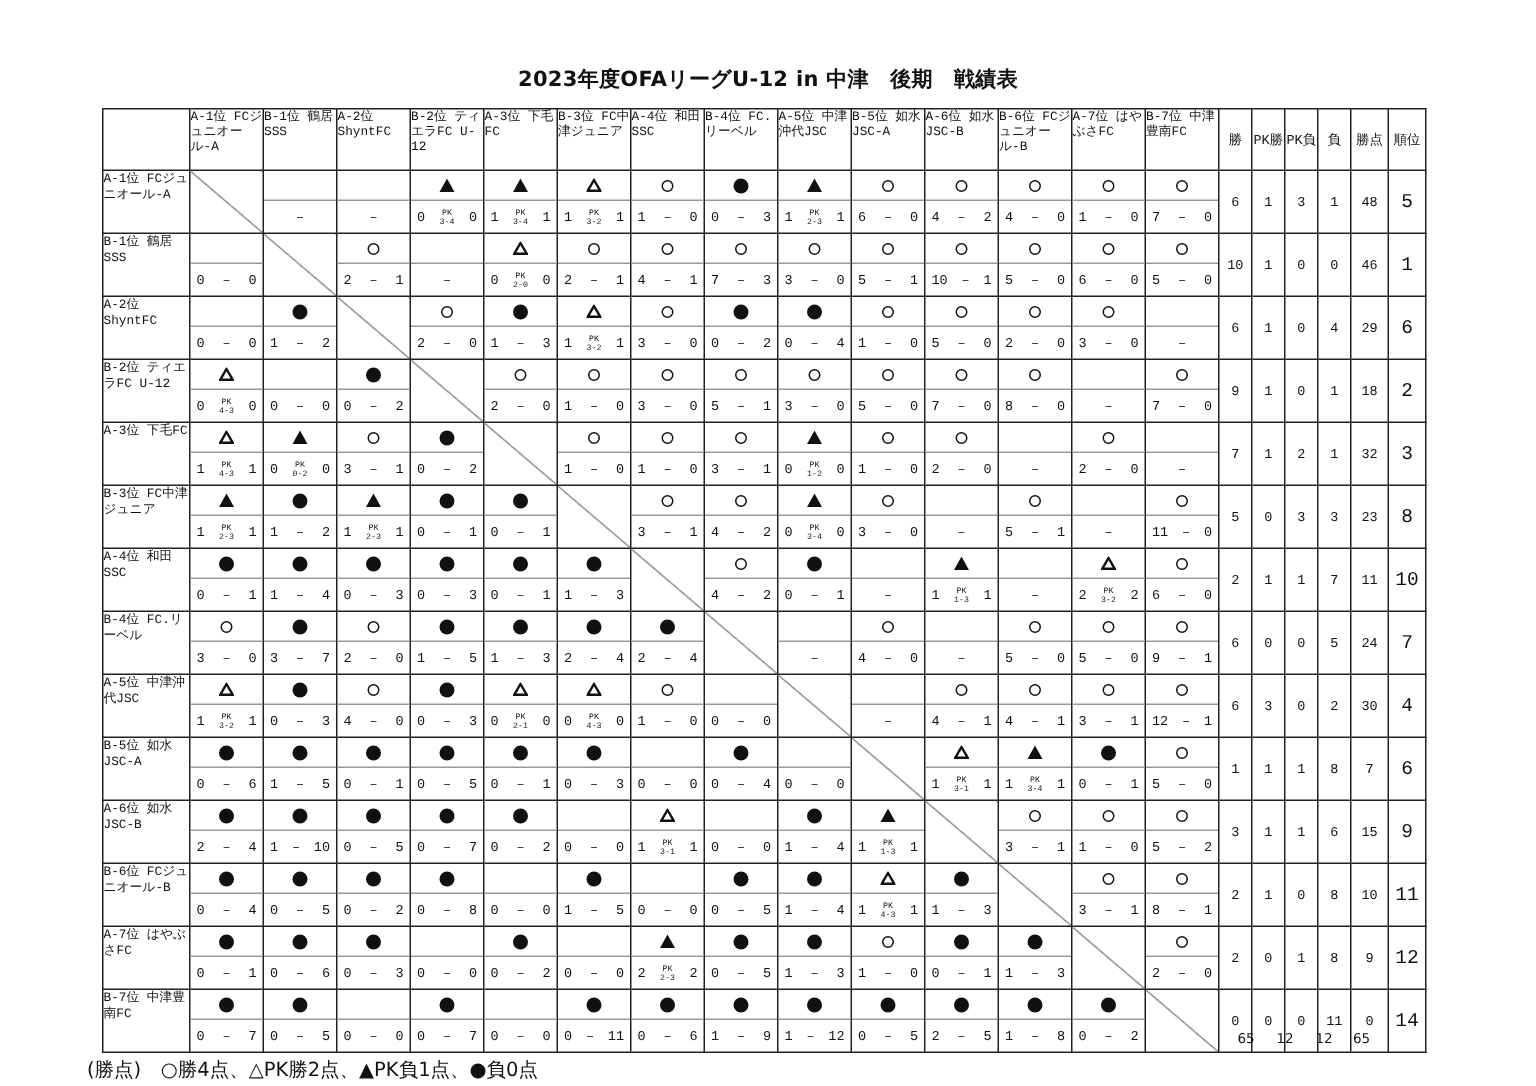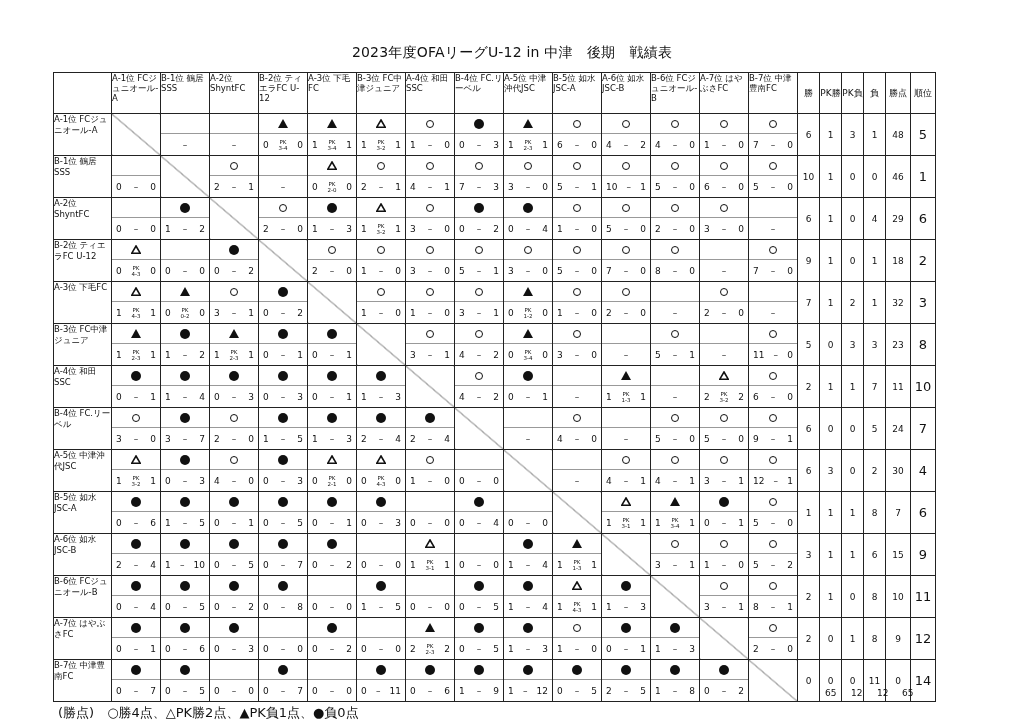--- a/index.html
+++ b/index.html
@@ -1,18 +1,18 @@
 <!DOCTYPE html>
 <html><head>
 <meta charset="utf-8">
 <style>
   html,body{margin:0;padding:0;background:#fff;}
   body{width:1024px;height:724px;position:relative;overflow:hidden;font-family:"DejaVu Sans","Liberation Sans",sans-serif;color:#111;}
-  .title{position:absolute;top:44px;left:0;width:1024px;text-align:center;font-weight:normal;font-size:14px;letter-spacing:0.2px;}
-  table.grid{position:absolute;left:53px;top:72px;border-collapse:collapse;table-layout:fixed;}
+  .title{position:absolute;top:44px;left:0;width:1024px;text-align:center;font-weight:bold;font-size:14px;letter-spacing:0.2px;}
+  table.grid{position:absolute;left:68px;top:72px;border-collapse:collapse;table-layout:fixed;font-family:Liberation Mono, monospace;}
   table.grid td, table.grid th{border:1px solid #222;padding:0;font-weight:normal;}
   th.corner{width:57px;height:40px;}
   th.colh{width:49px;height:40px;font-size:8.5px;line-height:10px;text-align:left;vertical-align:top;padding:2px 2px 0 2px;box-sizing:border-box;}
   th.stath{width:21px;font-size:9px;text-align:center;}
   th.stath.wide{width:24px;}
   td.rowh{font-size:8.5px;line-height:11px;vertical-align:top;padding:3px 2px 0 2px;box-sizing:border-box;height:41px;}
   td.cell{height:41px;vertical-align:top;position:relative;}
   td.diag{background:linear-gradient(to top right, transparent calc(50% - 0.6px), #333 calc(50% - 0.3px), #333 calc(50% + 0.3px), transparent calc(50% + 0.6px));}
   td.diag{background:linear-gradient(to bottom left, transparent calc(50% - 0.6px), #444 50%, transparent calc(50% + 0.6px));}
   .mk{height:19px;border-bottom:1px solid #999;display:flex;align-items:center;justify-content:center;font-size:11px;line-height:1;}

